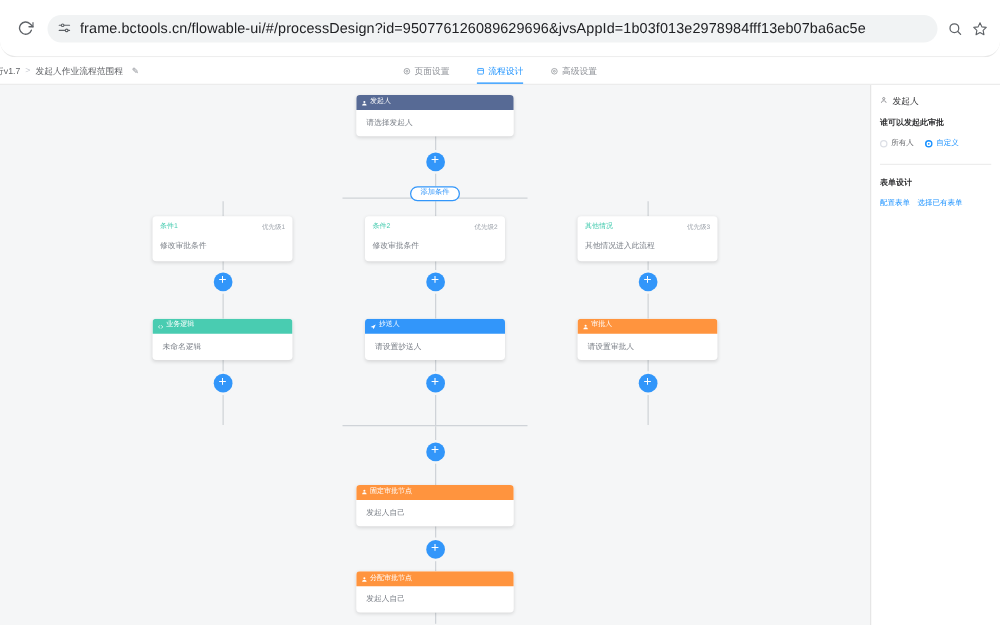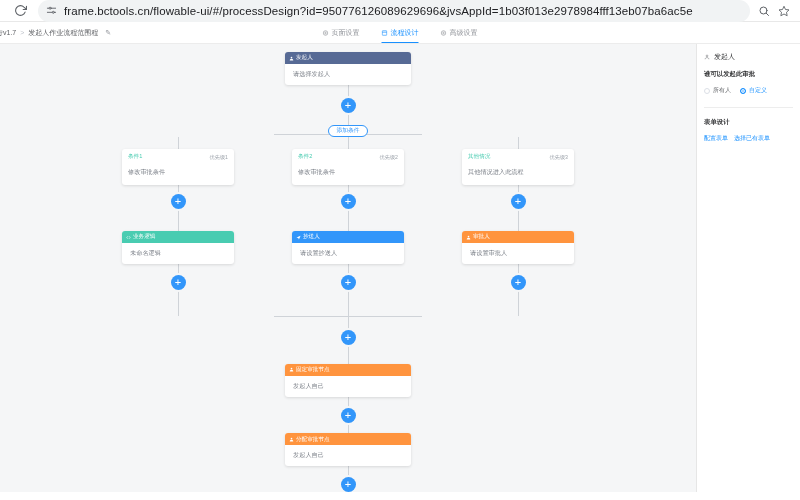--- a/index.html
+++ b/index.html
@@ -5,27 +5,28 @@
   * { box-sizing: border-box; margin: 0; padding: 0; }
   html, body {
     width: 800px; height: 500px;
     font-family: "Liberation Sans", "DejaVu Sans", sans-serif;
     background: #ffffff;
     overflow: hidden;
   }
 
   
   .chrome {
-    height: 22px;
+    height: 46px;
     background: #ffffff;
     display: flex;
     align-items: center;
     padding: 0 10px;
     border-bottom: 1px solid #e8e8e8;
     position: relative;
+    border-radius: 13px;
   }
   .nav-btn {
     width: 20px; height: 20px;
     display: flex; align-items: center; justify-content: center;
     color: #5f6368;
     flex: none;
   }
   .omnibox {
     flex: 1;
     height: 22px;

